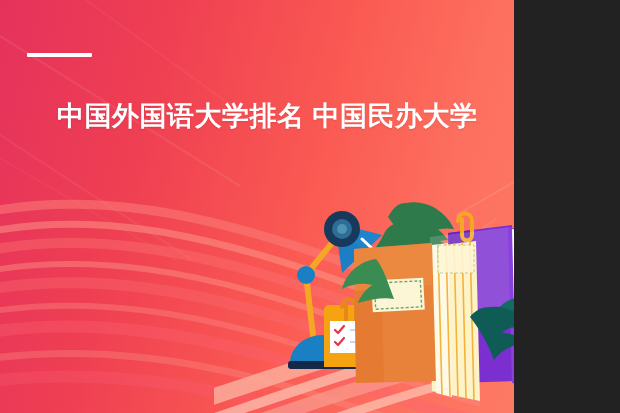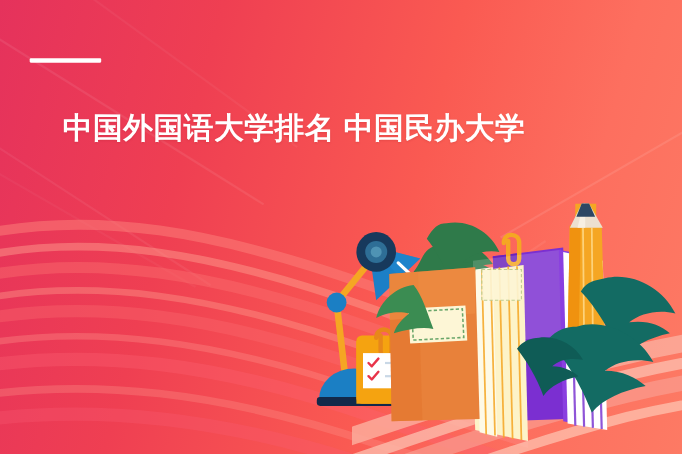--- a/index.html
+++ b/index.html
@@ -2,21 +2,21 @@
 <html><head>
 <meta charset="utf-8">
 <style>
   html, body {
     margin: 0;
     padding: 0;
     background: #222;
   }
   #banner {
     position: relative;
-    width: 620px;
+    width: 514px;
     height: 413px;
     overflow: hidden;
     font-family: "Liberation Sans", "DejaVu Sans", sans-serif;
     background: linear-gradient(105deg, #e5325c 0%, #ef3f52 28%, #fa5a52 58%, #fd6f5f 80%, #fd7a64 100%);
   }
 
   
   .bg-layer { position: absolute; inset: 0; pointer-events: none; }
 
   .diag-lines { position: absolute; inset: 0; }

